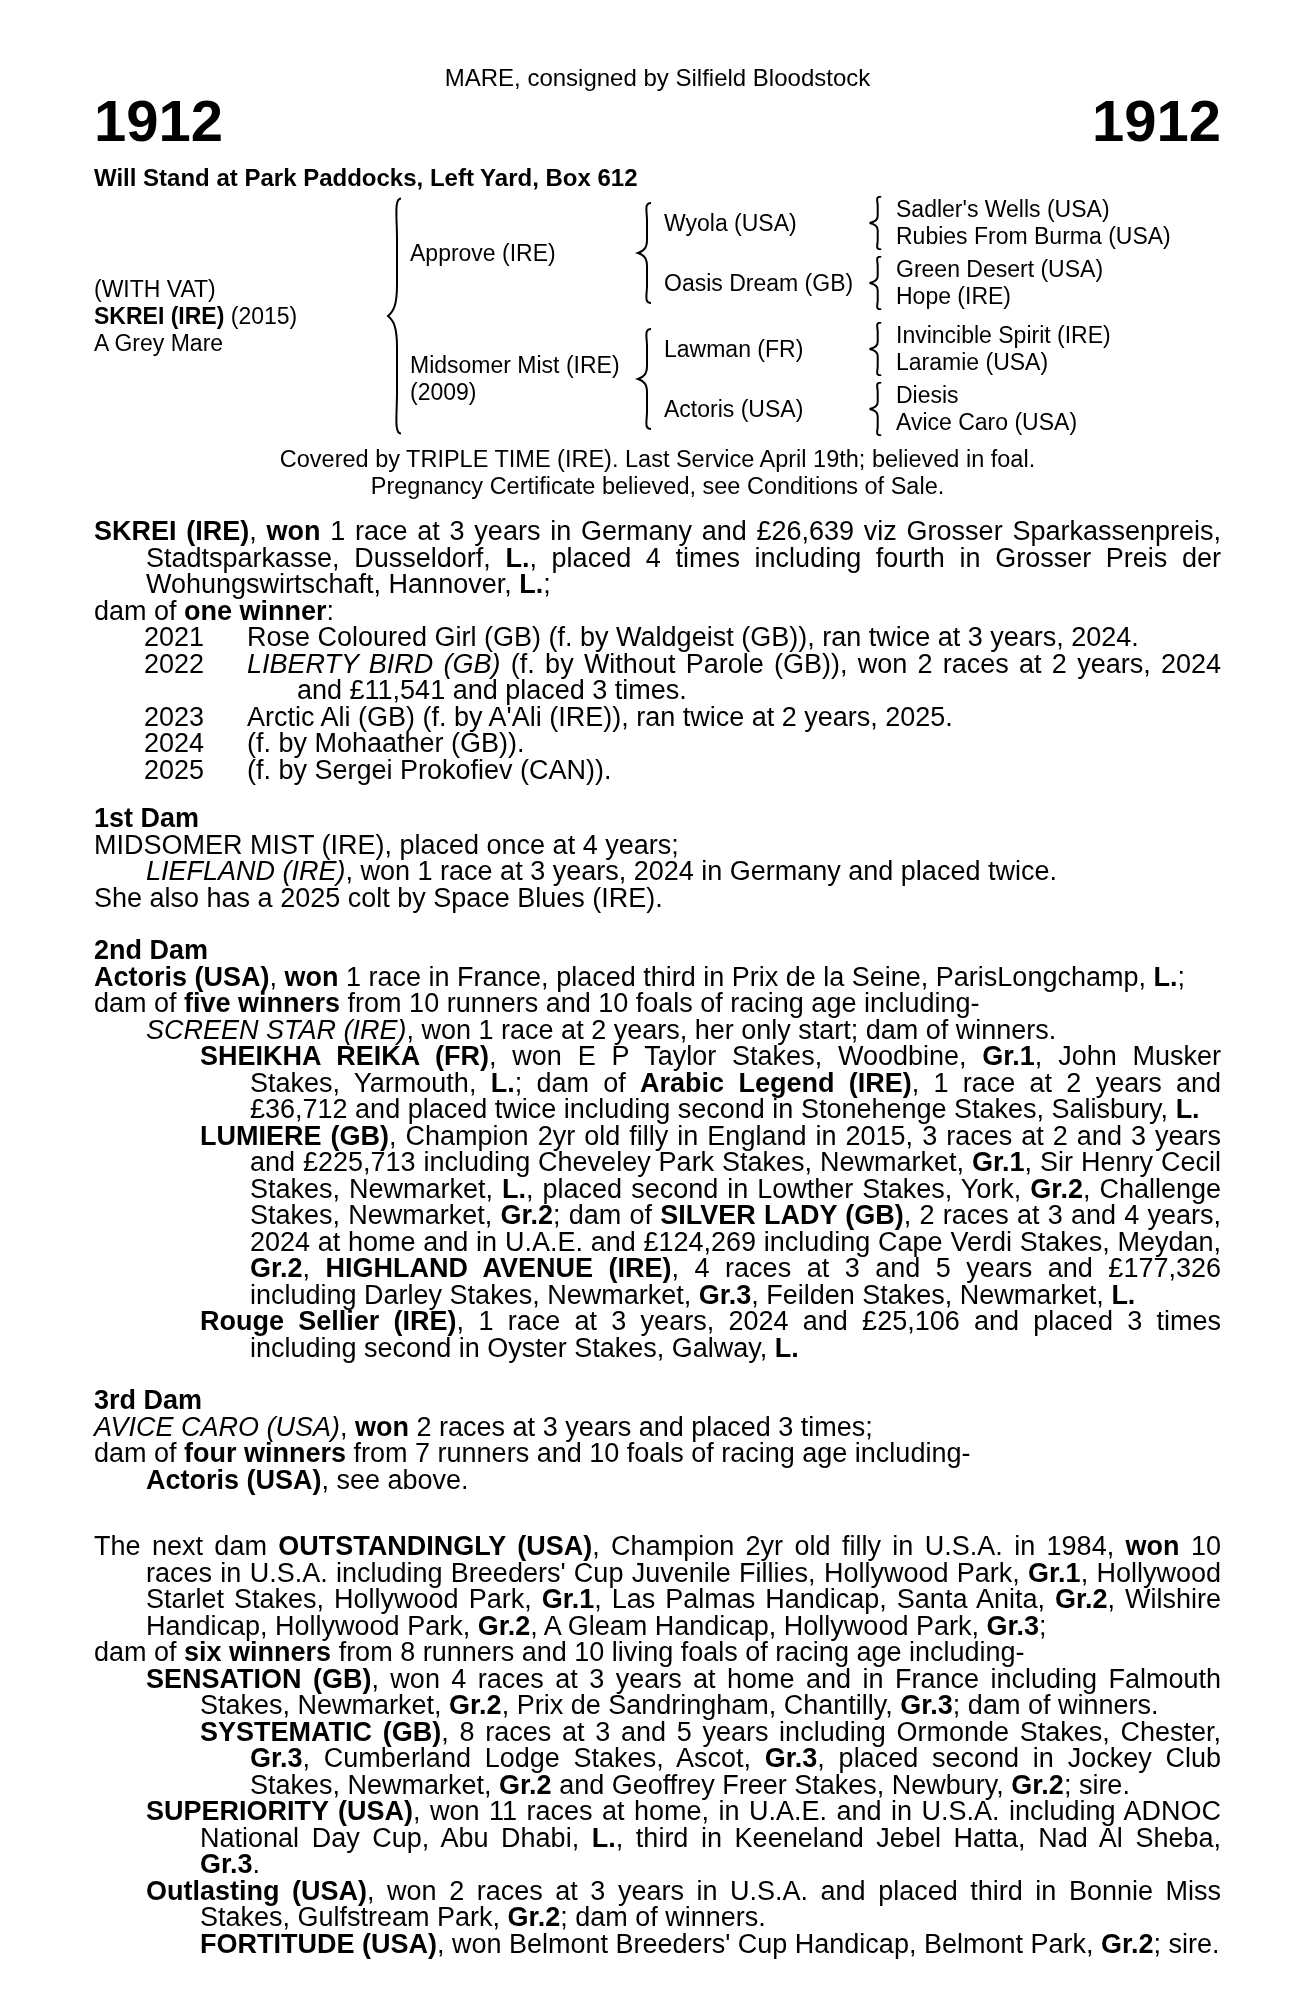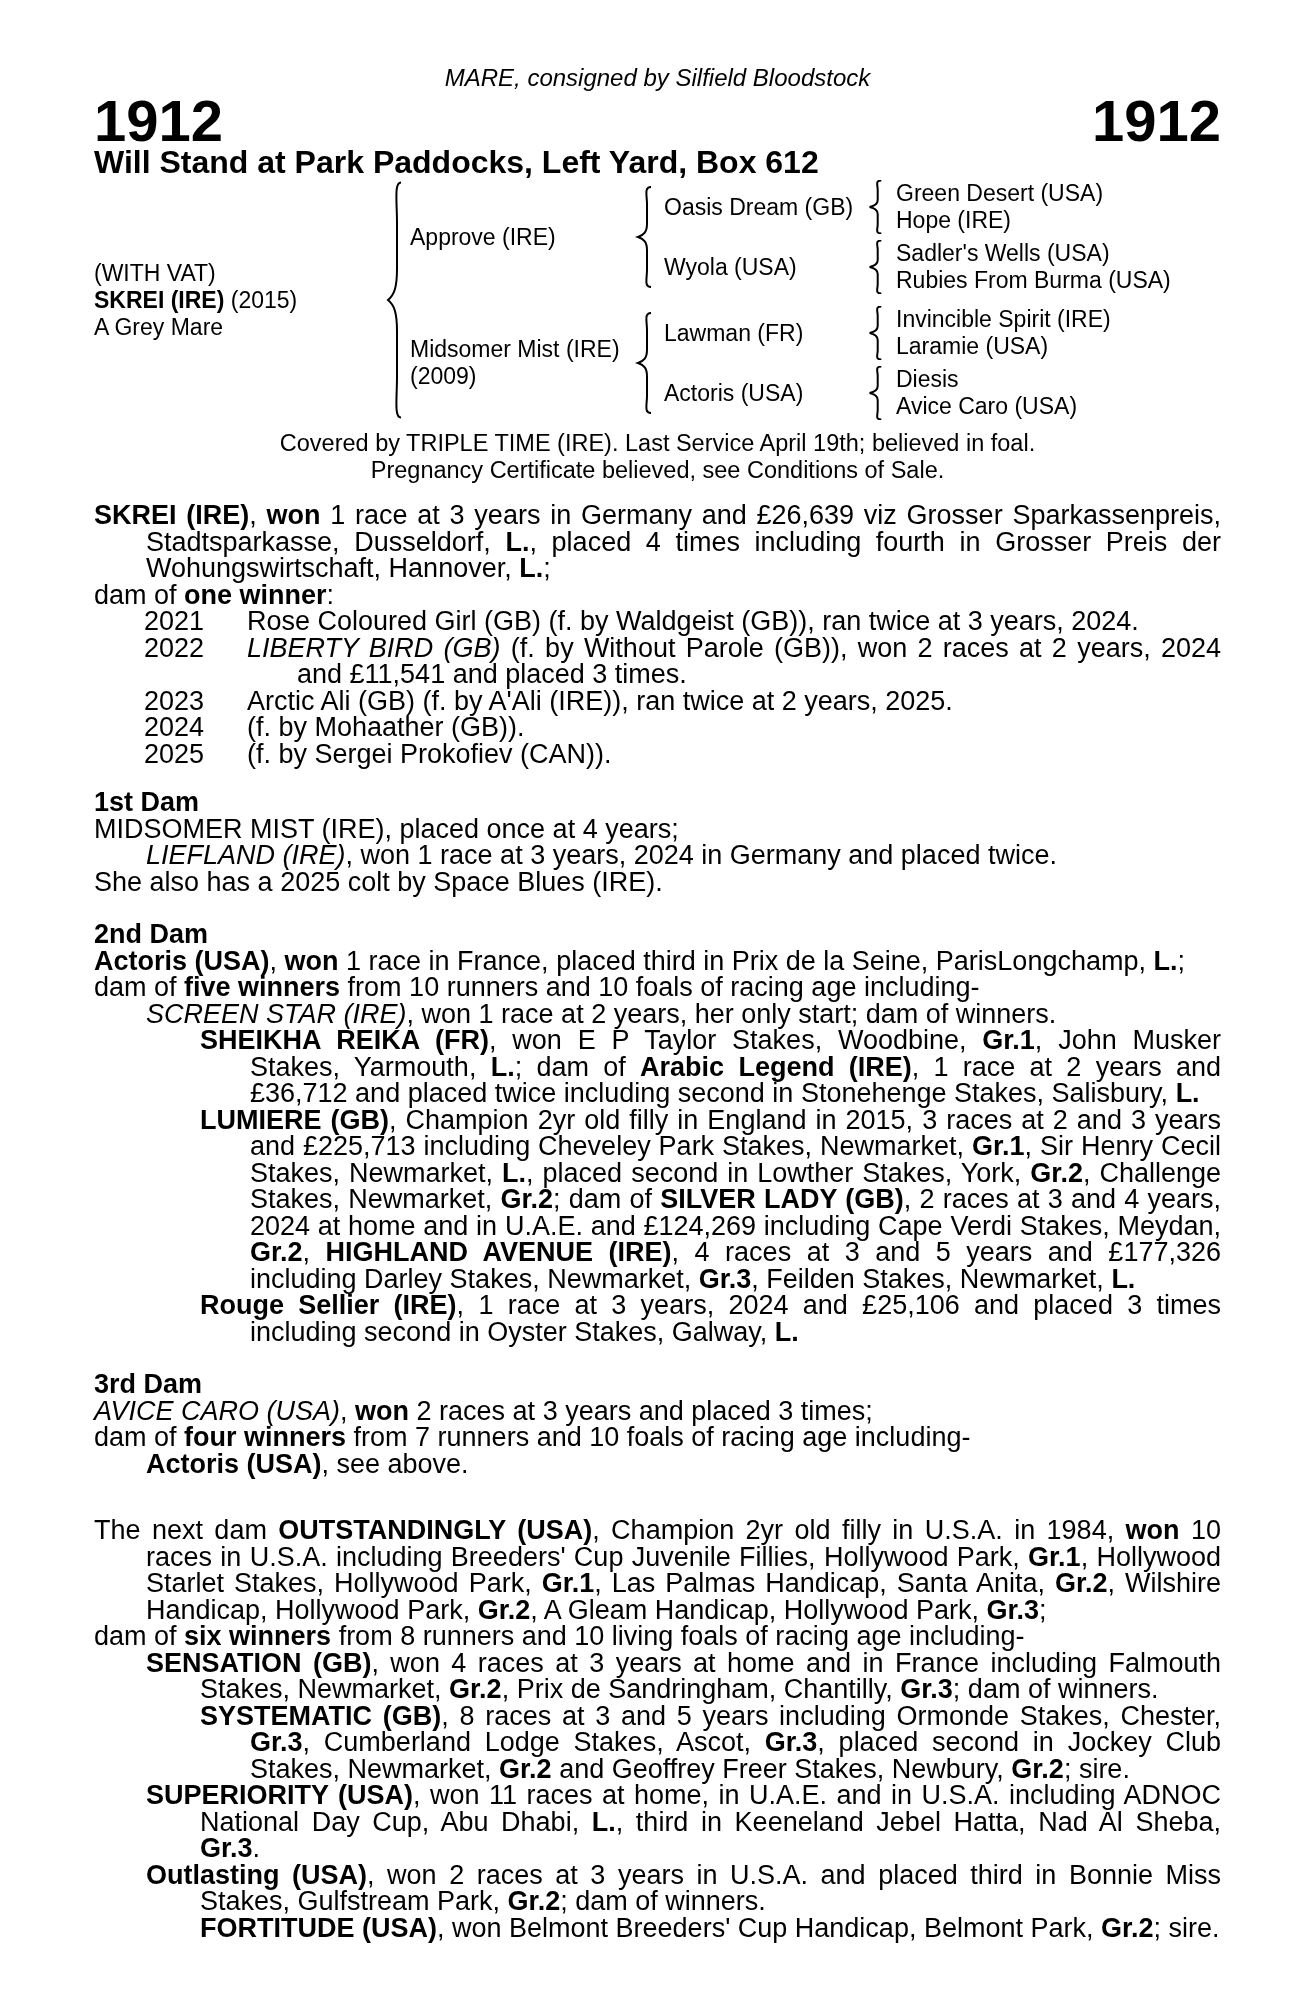--- a/index.html
+++ b/index.html
@@ -4,24 +4,24 @@
 <style>
   * { margin:0; padding:0; box-sizing:border-box; }
   html, body { background:#ffffff; }
   body {
     width:1315px; height:2000px; overflow:hidden;
     font-family:"Liberation Sans", sans-serif;
     color:#000; font-size:24px; line-height:26px;
   }
   .page { padding:64px 94px 0 94px; }
 
-  .consignor { text-align:center; font-style:italic; font-size:24px; line-height:28px; }
+  .consignor { text-align:center; font-size:24px; line-height:28px; }
   .lot-row { display:flex; justify-content:space-between; align-items:flex-start;
              font-size:58px; font-weight:700; line-height:54px; margin-top:2px; }
-  .stand { font-weight:700; font-size:32px; margin-top:0; line-height:28px; }
+  .stand { font-weight:700; font-size:24px; margin-top:16px; line-height:28px; }
 
   
   .ped { display:flex; align-items:center; margin-top:4px; font-size:23px; line-height:27px; }
   .sub-col { width:290px; }
   .sub-col .bold { font-weight:700; }
   .brace { flex:none; display:block; }
   .parents { display:flex; flex-direction:column; gap:12px; }
   .pblock { display:flex; align-items:center; }
   .pname { width:230px; padding-left:6px; }
   .gcol { display:flex; flex-direction:column; gap:6px; }
@@ -72,37 +72,37 @@
 
     <div class="parents">
 
       <div class="pblock">
         <div class="pname">Approve (IRE)</div>
         <svg class="brace" width="20" height="102" viewBox="0 0 20 100" preserveAspectRatio="none">
             <path d="M17 1 C10 1 13 9 13 18 L13 37 C13 45 10 48 4 50 C10 52 13 55 13 63 L13 82 C13 91 10 99 17 99" fill="none" stroke="#000" stroke-width="2" vector-effect="non-scaling-stroke"></path>
           </svg>
         <div class="gcol">
           <div class="gblock">
+            <div class="gname">Wyola (USA)</div>
+            <svg class="brace" width="18" height="54" viewBox="0 0 20 100" preserveAspectRatio="none">
+                <path d="M17 1 C10 1 13 9 13 18 L13 37 C13 45 10 48 4 50 C10 52 13 55 13 63 L13 82 C13 91 10 99 17 99" fill="none" stroke="#000" stroke-width="2" vector-effect="non-scaling-stroke"></path>
+              </svg>
+            <div class="ggcol">
+              <div>Sadler's Wells (USA)</div>
+              <div>Rubies From Burma (USA)</div>
+            </div>
+          </div>
+          <div class="gblock">
             <div class="gname">Oasis Dream (GB)</div>
             <svg class="brace" width="18" height="54" viewBox="0 0 20 100" preserveAspectRatio="none">
                 <path d="M17 1 C10 1 13 9 13 18 L13 37 C13 45 10 48 4 50 C10 52 13 55 13 63 L13 82 C13 91 10 99 17 99" fill="none" stroke="#000" stroke-width="2" vector-effect="non-scaling-stroke"></path>
               </svg>
             <div class="ggcol">
               <div>Green Desert (USA)</div>
               <div>Hope (IRE)</div>
-            </div>
-          </div>
-          <div class="gblock">
-            <div class="gname">Wyola (USA)</div>
-            <svg class="brace" width="18" height="54" viewBox="0 0 20 100" preserveAspectRatio="none">
-                <path d="M17 1 C10 1 13 9 13 18 L13 37 C13 45 10 48 4 50 C10 52 13 55 13 63 L13 82 C13 91 10 99 17 99" fill="none" stroke="#000" stroke-width="2" vector-effect="non-scaling-stroke"></path>
-              </svg>
-            <div class="ggcol">
-              <div>Sadler's Wells (USA)</div>
-              <div>Rubies From Burma (USA)</div>
             </div>
           </div>
         </div>
       </div>
 
       <div class="pblock">
         <div class="pname">
           <div>Midsomer Mist (IRE)</div>
           <div>(2009)</div>
         </div>

